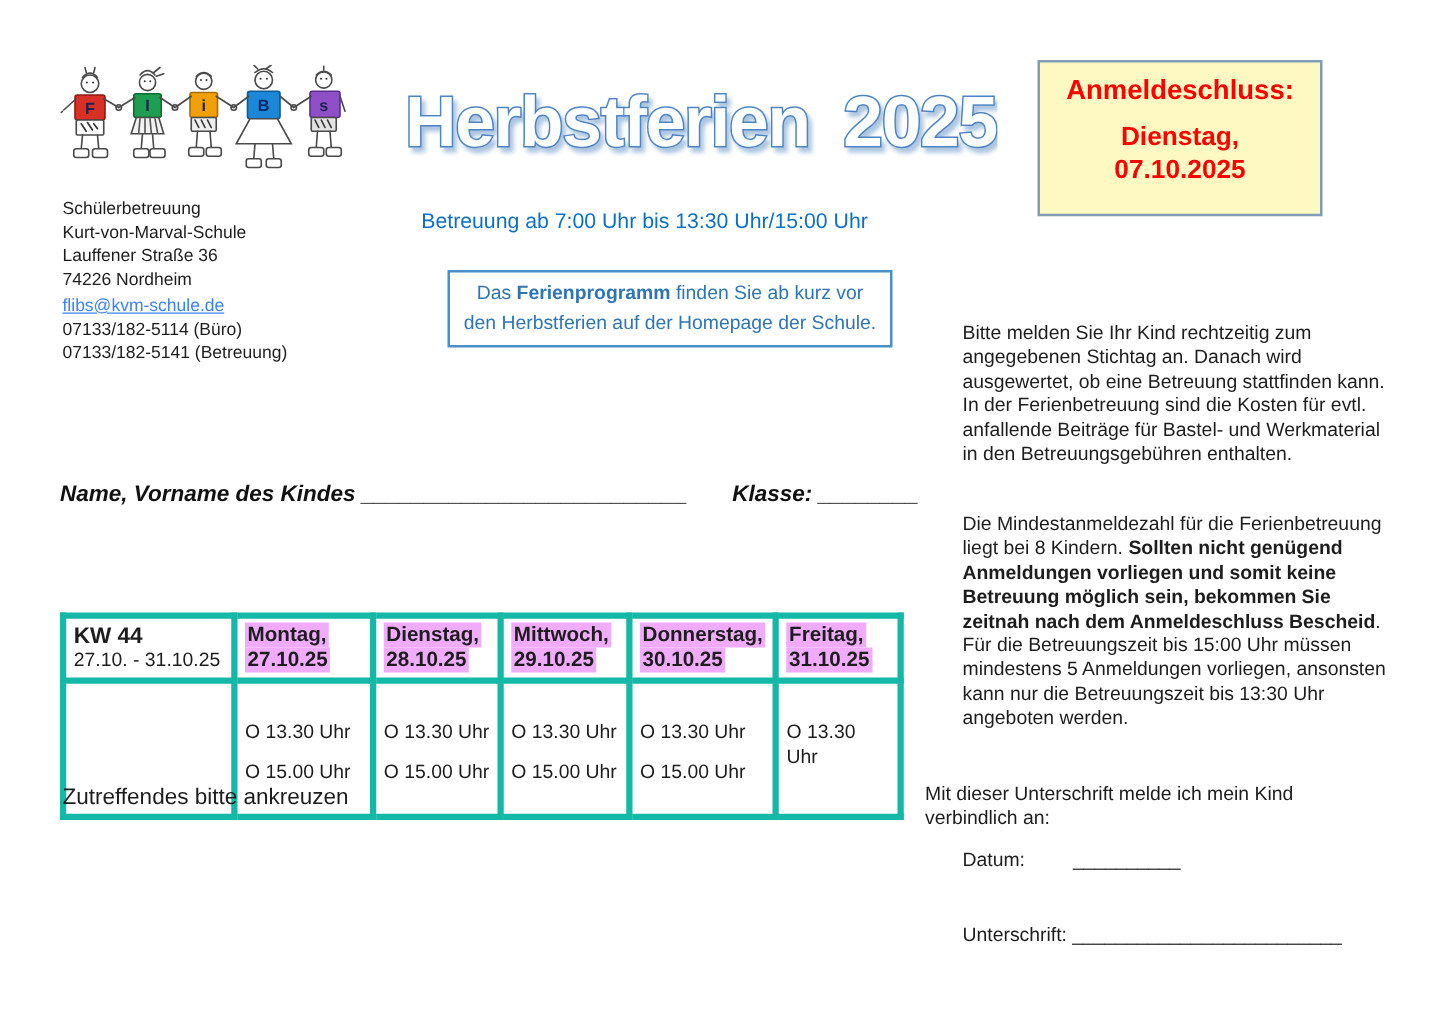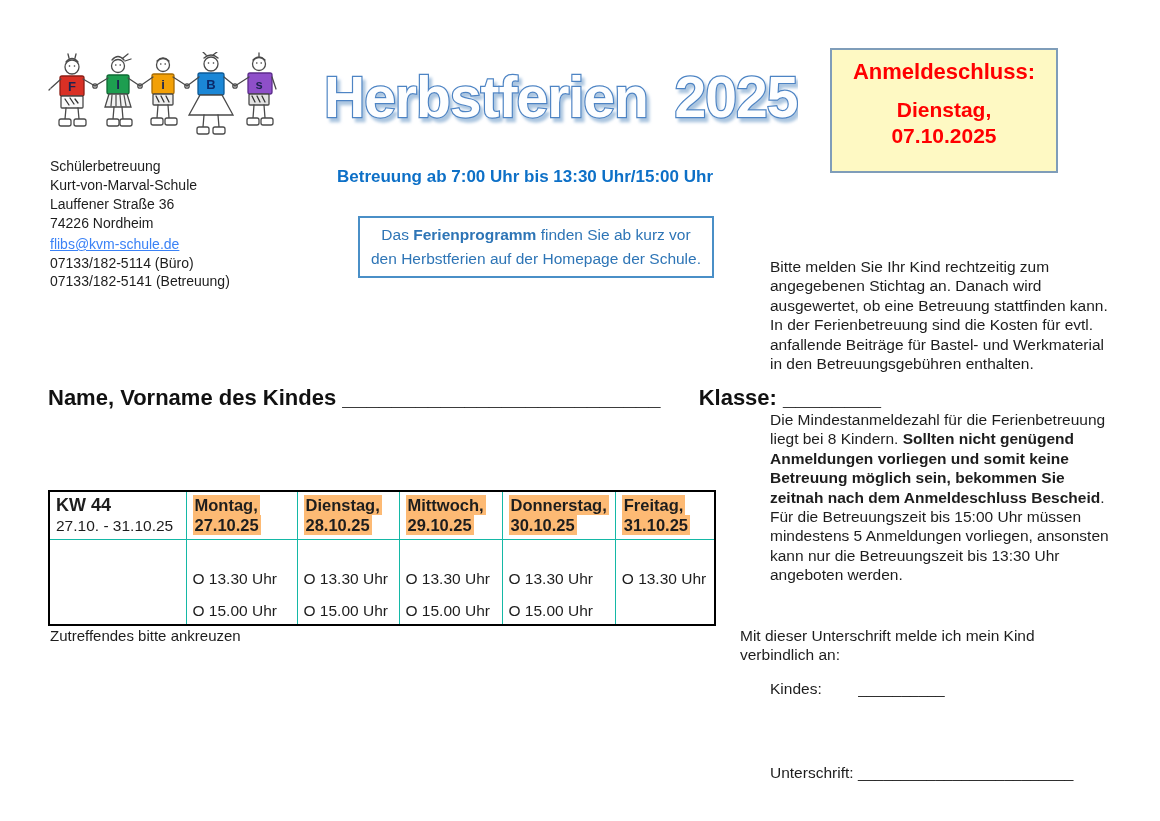--- a/index.html
+++ b/index.html
@@ -4,43 +4,43 @@
 <style>
   html,body{margin:0;padding:0;background:#fff;}
   .page{position:relative;width:1160px;height:821px;background:#ffffff;
         font-family:"Liberation Sans",sans-serif;color:#1d1d1d;overflow:hidden;}
   .abs{position:absolute;}
   
   .addr{font-size:14px;line-height:19px;color:#1d1d1d;}
   .link{color:#3b82f6;text-decoration:underline;font-size:14px;}
   .phones{font-size:14px;line-height:18.5px;}
   
-  .care{font-size:17px;font-weight:bold;color:#0d70c7;white-space:nowrap;}
+  .care{font-size:17px;font-weight:normal;color:#0d70c7;white-space:nowrap;}
   .infobox{width:356px;box-sizing:border-box;border:2px solid #4a8fc7;color:#2e75b6;
            font-size:15.5px;line-height:24px;text-align:center;padding:5px 8px;}
   .infobox b{font-weight:bold;}
   
   .deadline{width:228px;height:125px;box-sizing:border-box;background:#fef9c3;
             border:2px solid #7f9db9;text-align:center;color:#ff0000;font-weight:bold;}
   .deadline .h{font-size:22px;margin-top:9px;}
   .deadline .d{font-size:21px;margin-top:12px;line-height:26px;}
   
-  .nameline{font-size:22px;font-weight:bold;white-space:nowrap;color:#111;}
+  .nameline{font-size:18px;font-weight:bold;white-space:nowrap;color:#111;font-style:italic;}
   .nameline .gap{display:inline-block;width:26px;}
   
   table.ftable{border-collapse:collapse;border:2px solid #000;table-layout:fixed;}
-  table.ftable td{border:1px solid #14b8a6;vertical-align:top;padding:3px 6px;}
+  table.ftable td{border:5px solid #14b8a6;vertical-align:top;padding:3px 6px;}
   .kw-b{font-size:18px;font-weight:bold;line-height:21px;}
   .kw-r{font-size:15.5px;line-height:20px;}
   .dayhead{font-size:16.5px;font-weight:bold;line-height:20px;}
-  .hl{background:#fdba74;padding:0 2px;display:inline-block;}
+  .hl{background:#f0abfc;padding:0 2px;display:inline-block;}
   .optcell{padding-top:17px !important;font-size:15.5px;line-height:20px;}
   .optcell div{min-height:20px;margin-top:12px;}
   tr.bodyrow{height:68px;}
-  .note{font-size:15px;color:#1d1d1d;}
+  .note{font-size:18px;color:#1d1d1d;}
   
   .rc{width:345px;font-size:15.5px;line-height:19.4px;color:#1d1d1d;}
   .rc b{font-weight:bold;}
   .fieldline{font-size:15.5px;color:#1d1d1d;white-space:nowrap;}
   .fieldline .lbl-w{display:inline-block;width:84px;}
   svg text{font-family:"Liberation Sans",sans-serif;}
 </style>
 </head>
 <body>
 
@@ -236,22 +236,22 @@
 
   <div class="abs rc" style="left:770px;top:257px;">Bitte melden Sie Ihr Kind rechtzeitig zum angegebenen Stichtag an. Danach wird ausgewertet, ob eine Betreuung stattfinden kann. In der Ferienbetreuung sind die Kosten für evtl. anfallende Beiträge für Bastel- und Werkmaterial in den Betreuungsgebühren enthalten.</div>
 
   <div class="abs rc" style="left:770px;top:410px;">
     <span>Die Mindestanmeldezahl für die Ferienbetreuung liegt bei 8 Kindern. </span><b>Sollten nicht genügend Anmeldungen vorliegen und somit keine Betreuung möglich sein, bekommen Sie zeitnah nach dem Anmeldeschluss Bescheid</b><span>. Für die Betreuungszeit bis 15:00 Uhr müssen mindestens 5 Anmeldungen vorliegen, ansonsten kann nur die Betreuungszeit bis 13:30 Uhr angeboten werden.</span>
   </div>
 
   <div class="abs rc" style="left:740px;top:626px;">Mit dieser Unterschrift melde ich mein Kind verbindlich an:</div>
 
   <div class="abs fieldline" style="left:770px;top:680px;">
-    <span class="lbl-w">Kindes:</span>
+    <span class="lbl-w">Datum:</span>
     <span>__________</span>
   </div>
 
-  <div class="abs fieldline" style="left:770px;top:740px;margin-top:24px;">
+  <div class="abs fieldline" style="left:770px;top:740px;">
     <span>Unterschrift:</span>
     <span>_________________________</span>
   </div>
 
 </div>
 
 </body></html>

